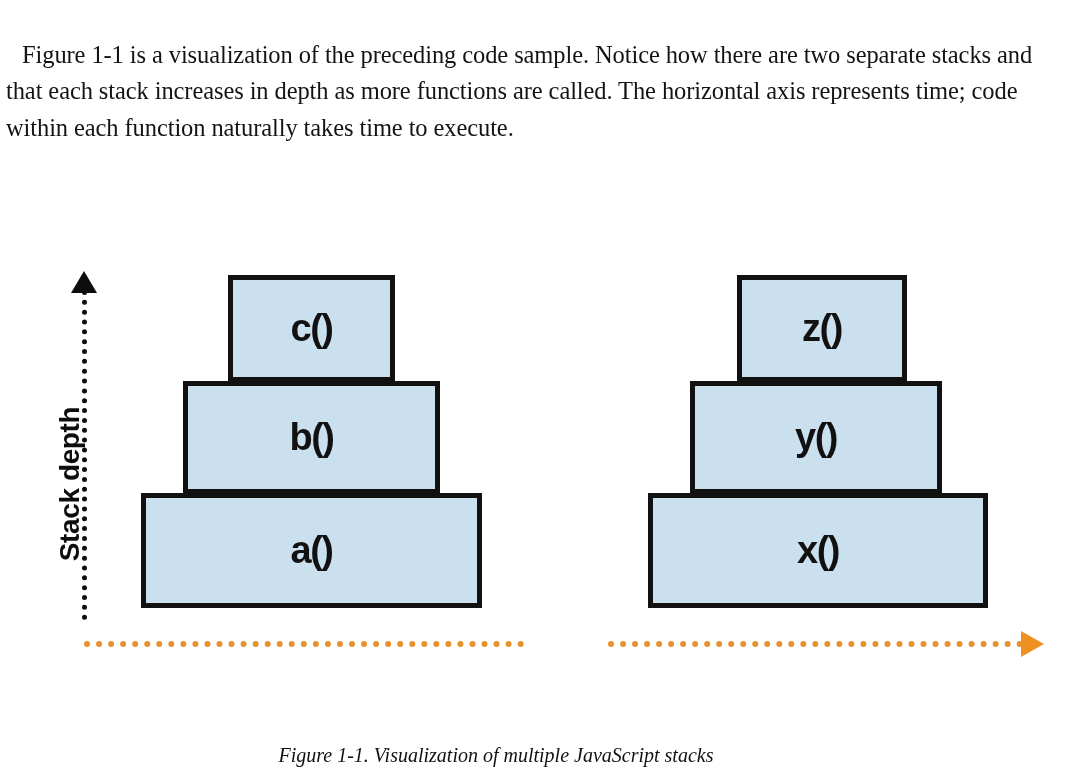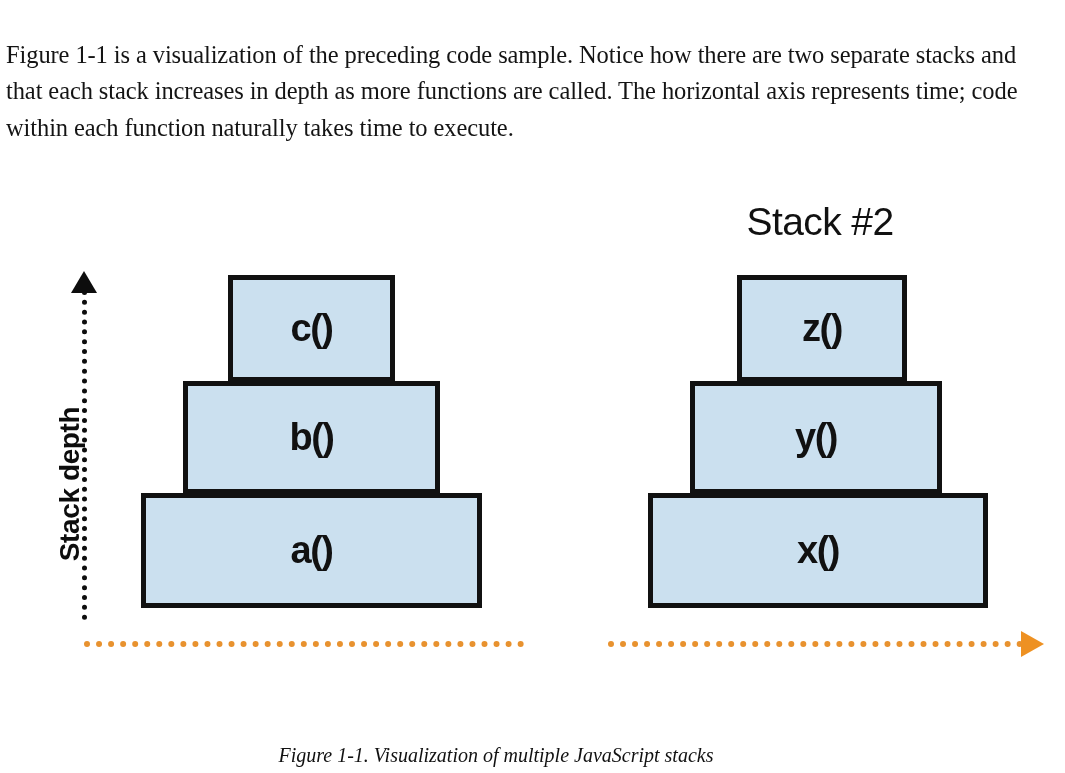--- a/index.html
+++ b/index.html
@@ -23,20 +23,21 @@
     width: 1052px;
     font-family: "Liberation Serif", serif;
     font-size: 24.5px;
     line-height: 36.5px;
     color: #141414;
     text-align: left;
     letter-spacing: -0.1px;
   }
   #prose .figref {
     color: #9A1725;
+    margin-left: 16px;
   }
 
   
   #figure {
     position: absolute;
     left: 0;
     top: 178px;
     width: 1065px;
     height: 560px;
   }
@@ -164,21 +165,20 @@
   </div>
 
   <div class="frame-box" style="left:183px;top:203px;width:257px;height:113px;">
     <span class="frame-label">b()</span>
   </div>
 
   <div class="frame-box" style="left:141px;top:315px;width:341px;height:115px;">
     <span class="frame-label">a()</span>
   </div>
 
-  <div class="stack-title" style="left:740px;top:22px;width:160px;">Stack #2</div>
 
   <div class="frame-box" style="left:737px;top:97px;width:170px;height:107px;">
     <span class="frame-label">z()</span>
   </div>
 
   <div class="frame-box" style="left:690px;top:203px;width:252px;height:113px;">
     <span class="frame-label">y()</span>
   </div>
 
   <div class="frame-box" style="left:648px;top:315px;width:340px;height:115px;">

